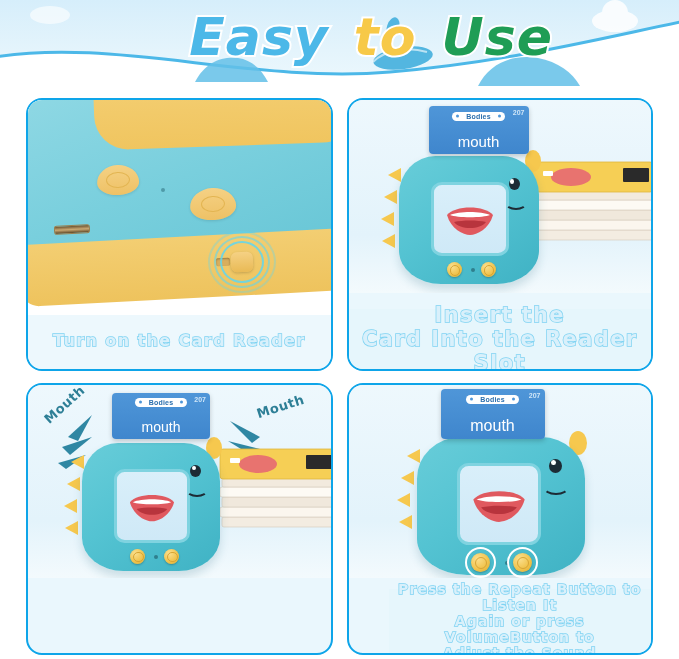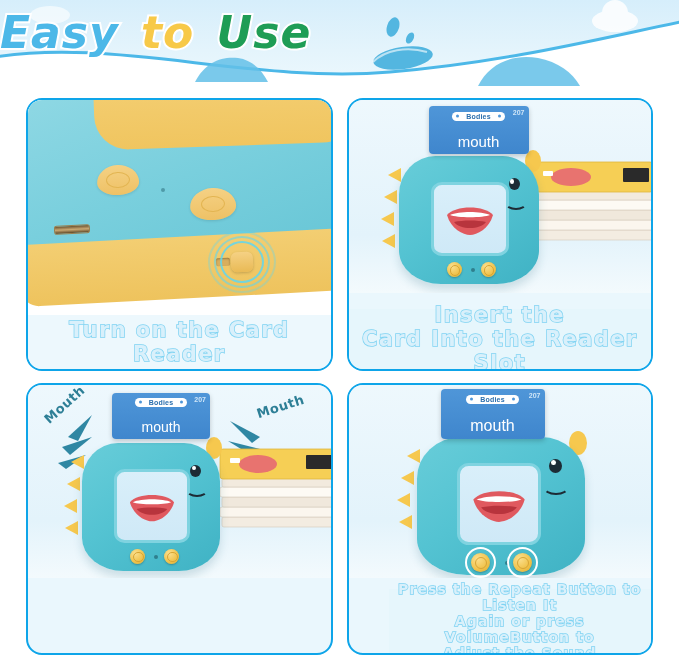--- a/index.html
+++ b/index.html
@@ -26,22 +26,22 @@
   }
   .cloud.c1 { width: 46px; height: 22px; top: 10px; left: 592px; }
   .cloud.c1::before { content:""; position:absolute; width:26px; height:26px; background:#fff; border-radius:50%; top:-10px; left:10px; }
   .cloud.c2 { width: 34px; height: 16px; top: 30px; left: 630px; }
   .cloud.c3 { width: 40px; height: 18px; top: 6px; left: 30px; opacity:.6;}
 
   .wave { position: absolute; left: -10px; top: 0; width: 700px; height: 92px; }
 
   .title {
     position: absolute; top: 7px; left: 0; width: 553px;
-    text-align: left;
-    font-size: 44px;
+    text-align: right;
+    font-size: 52px;
     font-weight: 700;
     font-style: italic;
     letter-spacing: 1px;
     font-family: "DejaVu Sans", sans-serif;
     white-space: nowrap;
   }
   .title span { display:inline-block; }
   .t-easy { color:#4cb8e8; -webkit-text-stroke: 4px #ffffff; paint-order: stroke fill; }
   .t-to   { color:#f7c948; -webkit-text-stroke: 4px #ffffff; paint-order: stroke fill; margin:0 6px;}
   .t-use  { color:#1f9d55; -webkit-text-stroke: 4px #ffffff; paint-order: stroke fill; }
@@ -79,21 +79,21 @@
     font-family: "DejaVu Sans", sans-serif;
     font-weight: 700;
     font-size: 21px;
     letter-spacing: 1.4px;
     color: #d9f0fb;
     -webkit-text-stroke: 1.5px #7fd3f2;
     paint-order: stroke fill;
     white-space: pre-line;
   }
   .panel1 .cap { height: 20%; background: #edf8fd; }
-  .panel1 .cap .cap-txt { font-size: 21px; }
+  .panel1 .cap .cap-txt { font-size: 16px; }
   .panel1 .photo { height: 80%; }
   .panel2 .cap { height: 22%; }
   .panel3 .cap { height: 24%; }
   .panel4 .cap { height: 24%; margin-left: 40px; }
   .panel3 .cap .cap-txt, .panel4 .cap .cap-txt { font-size: 14px; letter-spacing: 1.1px; }
 
   
   .p1-body { position:absolute; inset:0; background:#ffffff; }
   .p1-shell {
     position:absolute; left:-6px; top:-10px; width:345px; height:196px;

